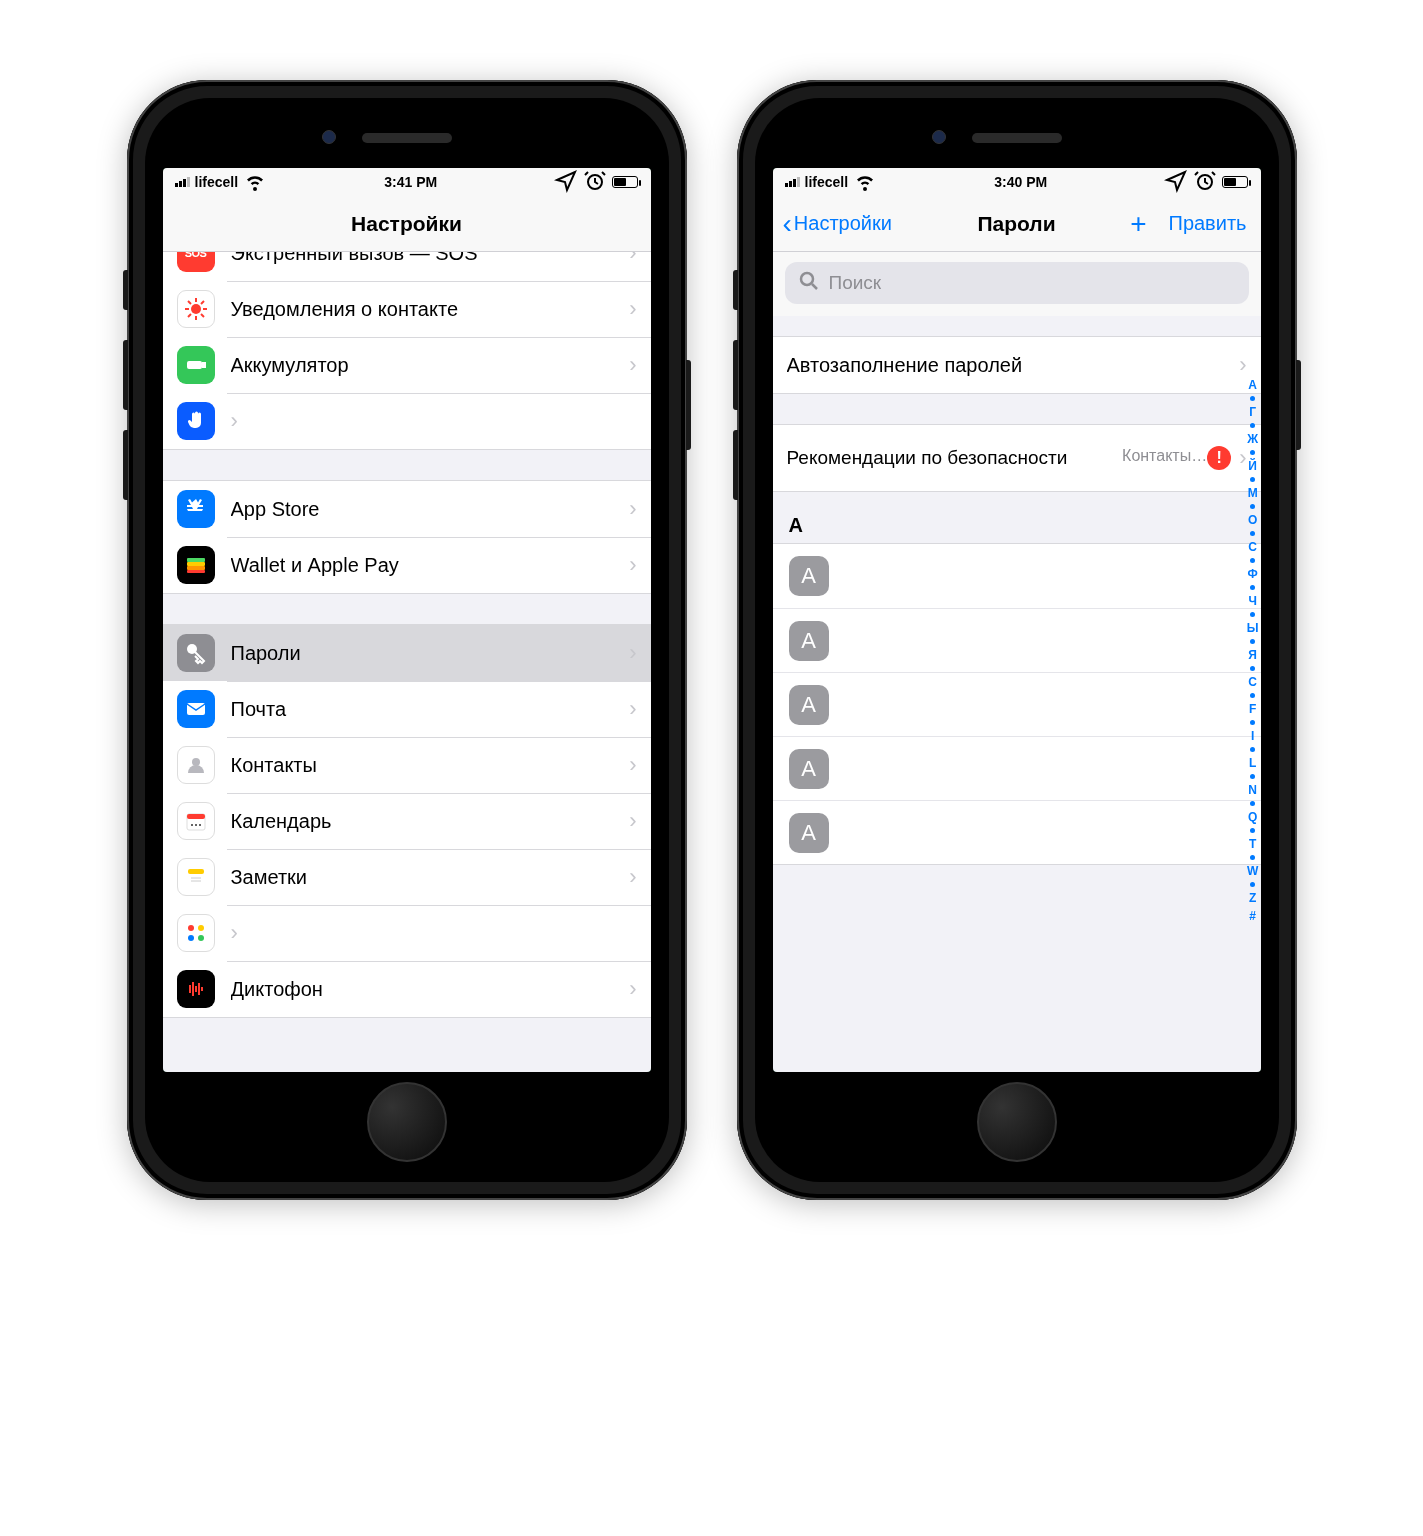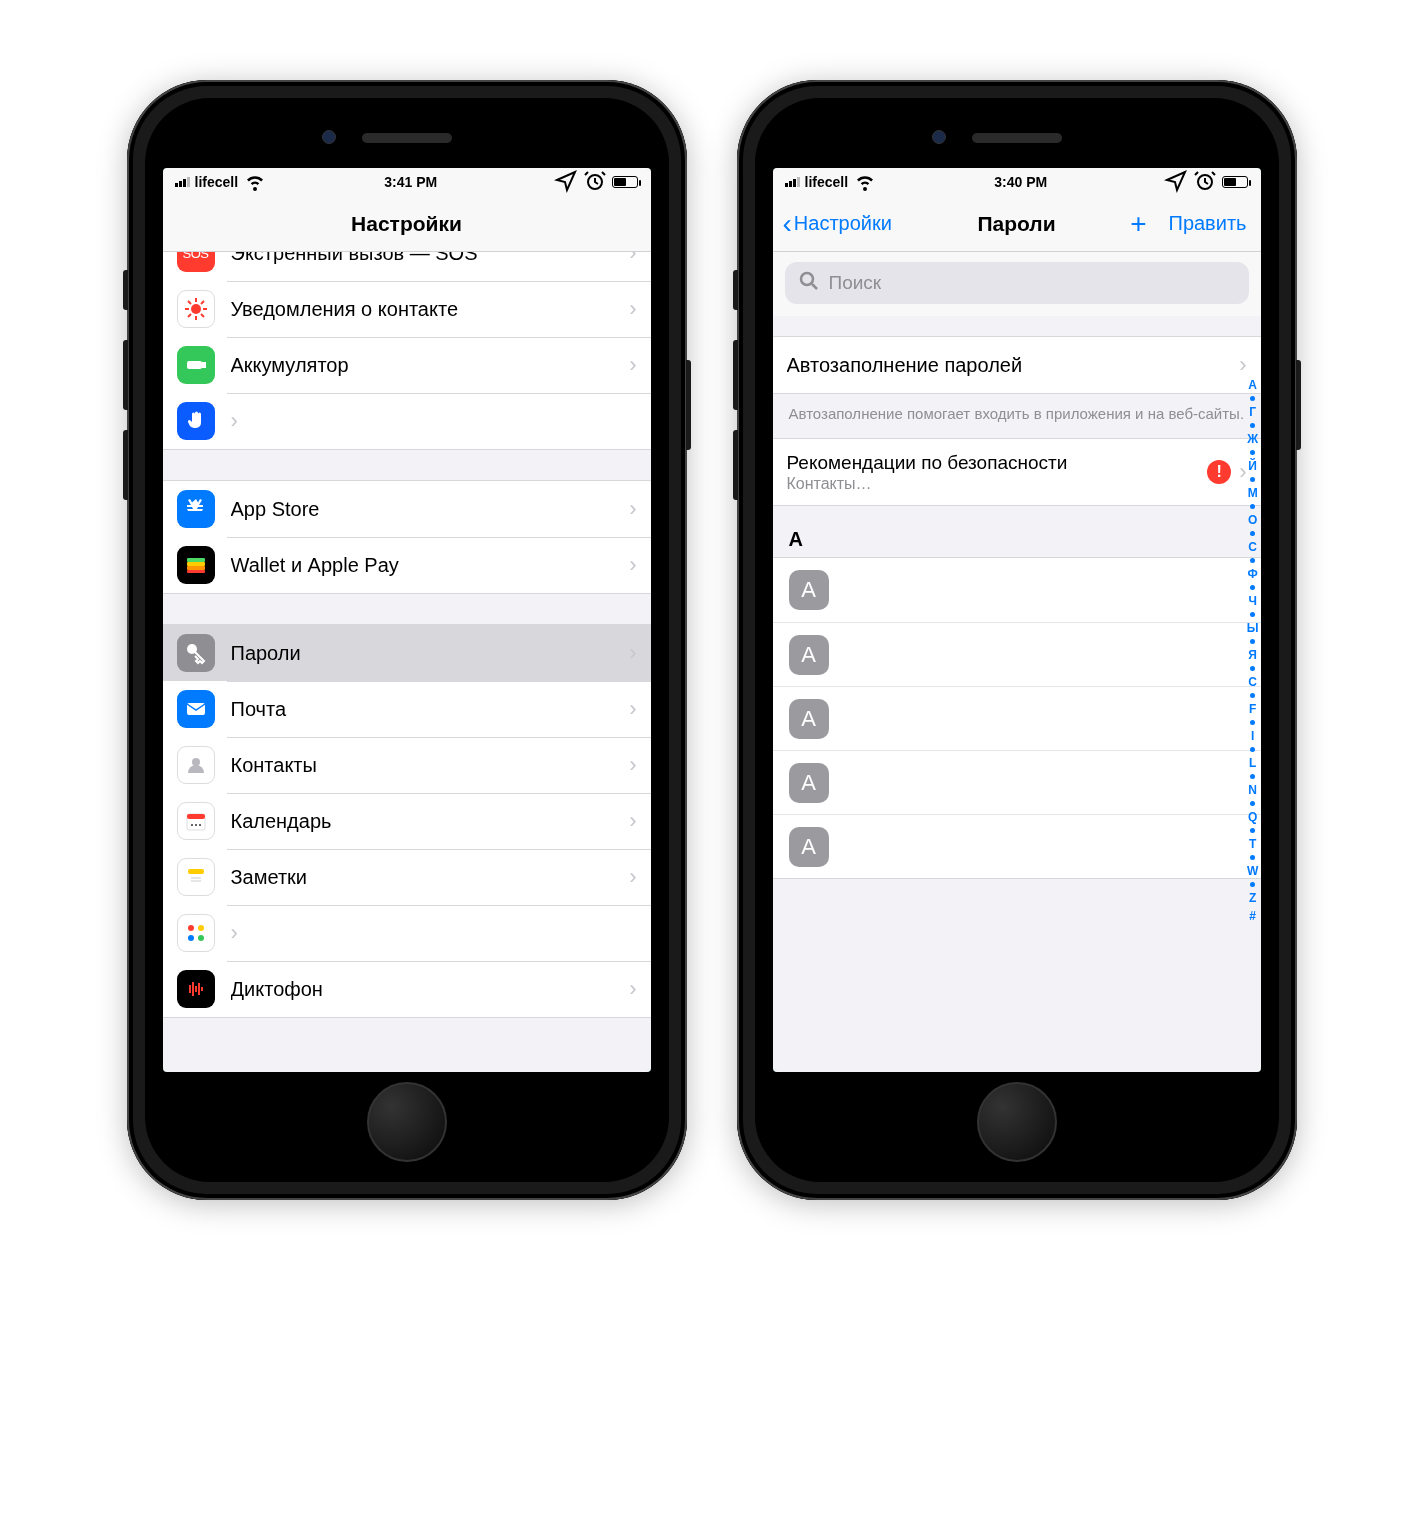--- a/index.html
+++ b/index.html
@@ -153,21 +153,21 @@
     display:flex; align-items:center; justify-content:center; color:#fff;
     flex-shrink:0;
   }
   .row .label { font-size:20px; color:#000; flex:1; white-space:nowrap; overflow:hidden;}
   .row .chev-r { color:#c7c7cc; font-size:22px; font-weight:300;}
   .row.selected { background:#d8d8dc; }
 
   .section-footer { padding: 10px 16px 14px 16px; font-size:15px; color:#8e8e93; line-height:1.35;}
 
   .row .sub { font-size:16px; color:#8e8e93; }
-  .row .stack { display:flex; flex-direction:column; flex:1; gap:1px; justify-content:center;}
+  .row .stack { display:flex; flex-direction:row; flex:1; gap:1px; justify-content:center;}
   .row .stack .label { font-size:19px; }
   .alert-badge { width:24px;height:24px;border-radius:50%;background:#ff3b30;color:#fff;font-weight:700;display:flex;align-items:center;justify-content:center;margin-right:8px;font-size:16px;}
 
   .section-header { padding: 22px 16px 6px 16px; font-size:20px; font-weight:700; color:#000; background:#f2f2f7;}
   .pw-item { height:64px; display:flex; align-items:center; padding:0 16px; background:#fff;}
   .pw-item + .pw-item { border-top:1px solid #e5e5ea; border-left:0; }
   .pw-item .favicon {
     width:40px;height:40px;border-radius:10px;background:#9b9b9f;color:#fff;
     display:flex;align-items:center;justify-content:center;font-size:22px;font-weight:500;
   }
@@ -243,21 +243,21 @@
 
       <div class="navbar">
         <span>Настройки</span>
       </div>
 
       <div class="content" id="left-content">
 
       <div class="group" style="margin-top: -28px;">
             <div class="row">
               <div class="icon bg-red">
-                <span style="font-size:13px;font-weight:400;letter-spacing:-0.5px;">SOS</span>
+                <span style="font-size:11px;font-weight:700;letter-spacing:-0.5px;">SOS</span>
               </div>
               <span class="label">Экстренный вызов — SOS</span>
               <span class="chev-r">›</span>
             </div>
             <div class="row">
               <div class="icon bg-white">
                 <svg viewBox="0 0 24 24" fill="#ff3b30">
                   <circle cx="12" cy="12" r="5"></circle>
                   <g stroke="#ff3b30" stroke-width="2">
                     <line x1="12" y1="1" x2="12" y2="5"></line>
@@ -470,21 +470,20 @@
       </div>
 
       <div class="content" style="position:relative;">
         <div style="height:20px"></div>
         <div class="group">
           <div class="row no-icon">
             <span class="label">Автозаполнение паролей</span>
             <span class="chev-r">›</span>
           </div>
         </div>
-        <div class="section-footer">Автозаполнение помогает входить в приложения и на веб-сайты.</div>
 
         <div class="group">
           <div class="row no-icon" style="height:66px">
             <div class="stack">
               <span class="label">Рекомендации по безопасности</span>
               <span class="sub">Контакты…</span>
             </div>
             <span class="alert-badge">!</span>
             <span class="chev-r">›</span>
           </div>

